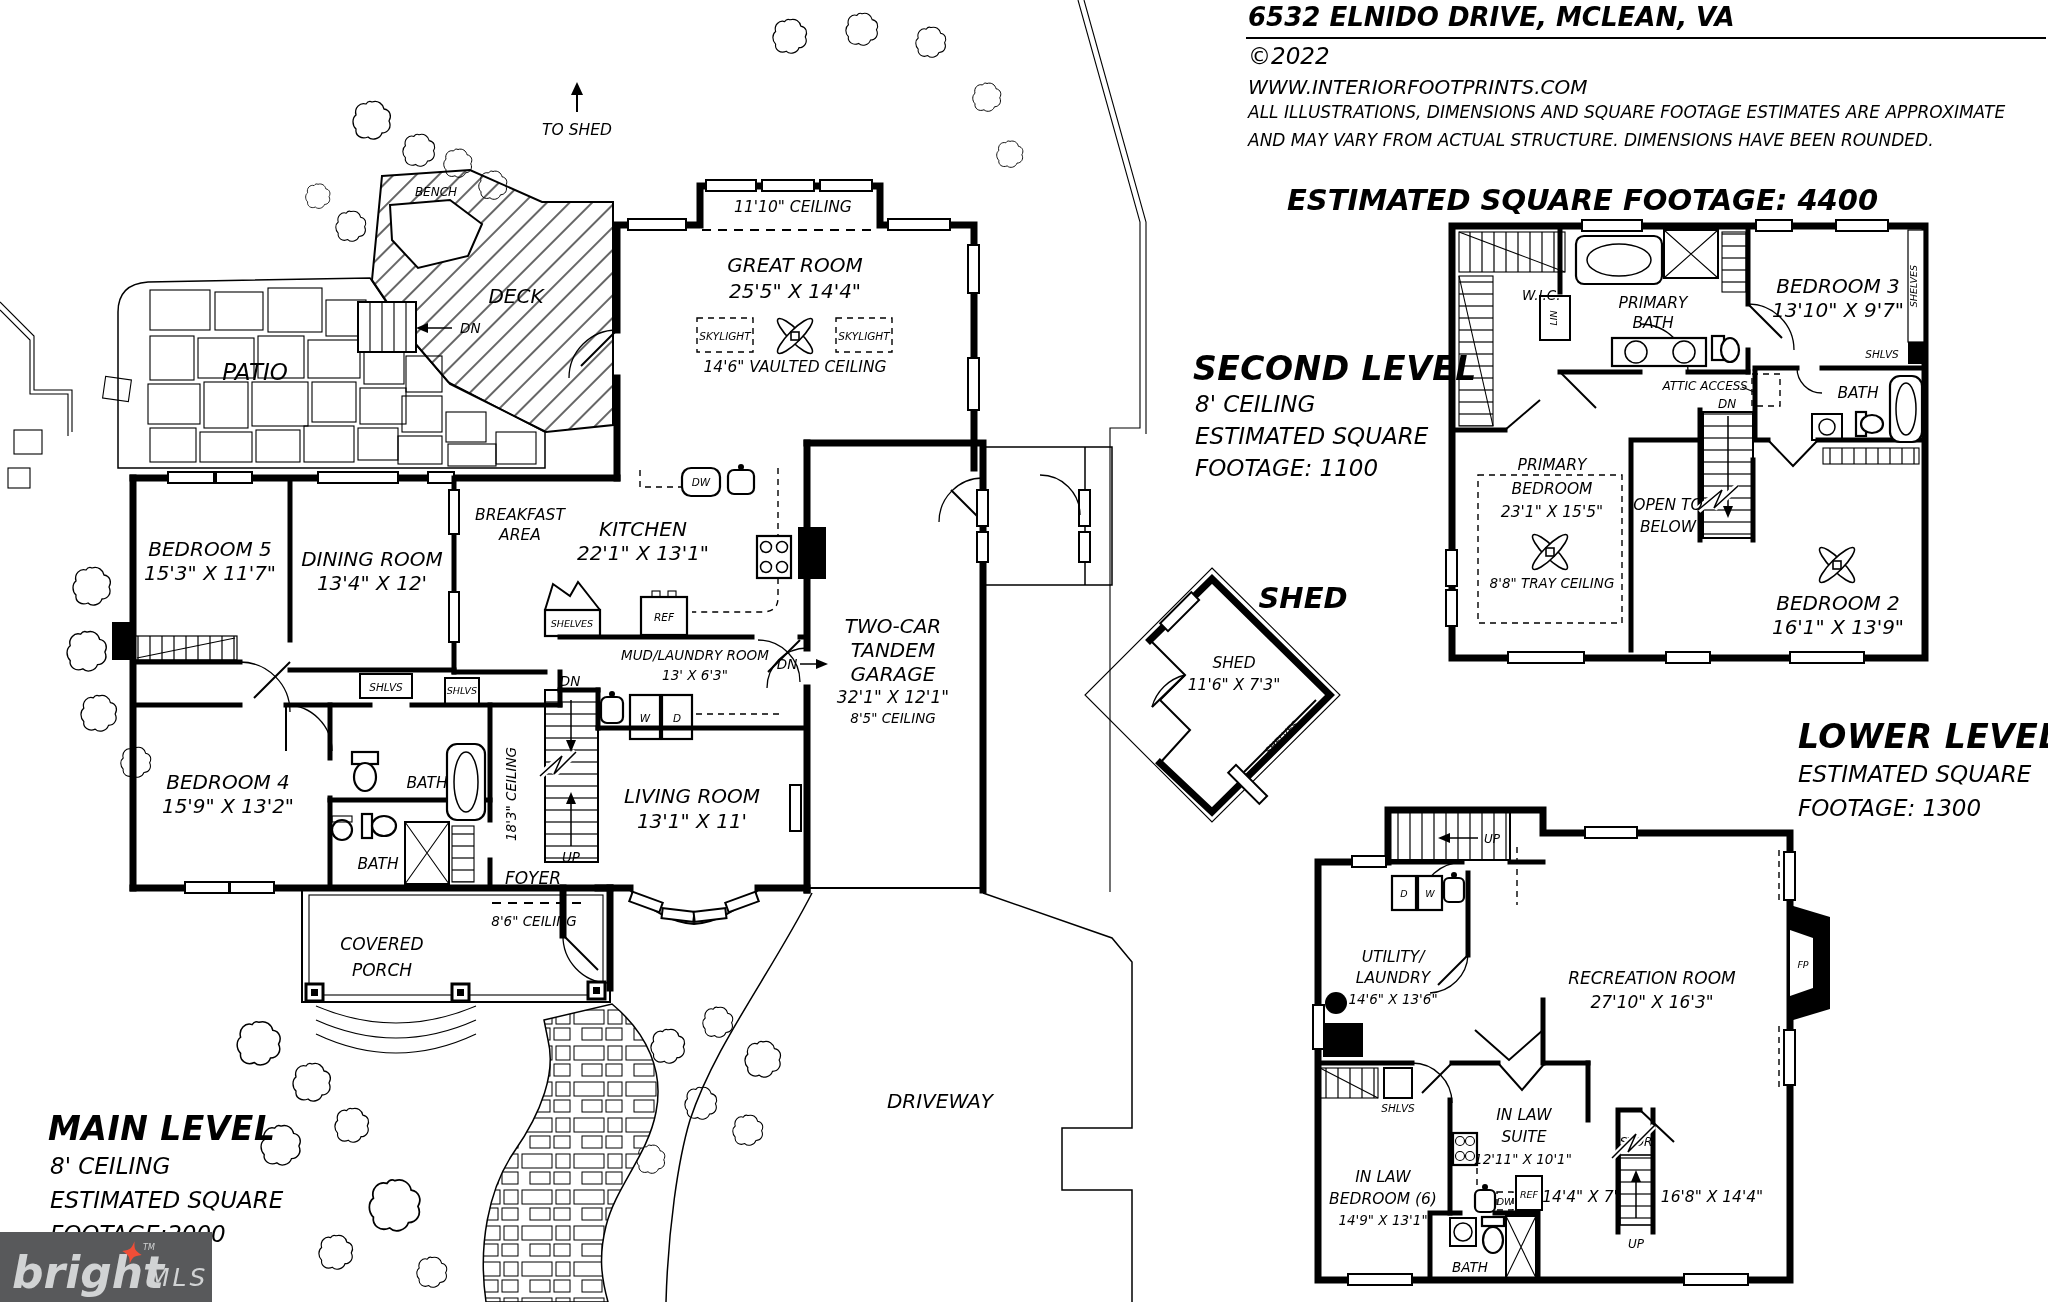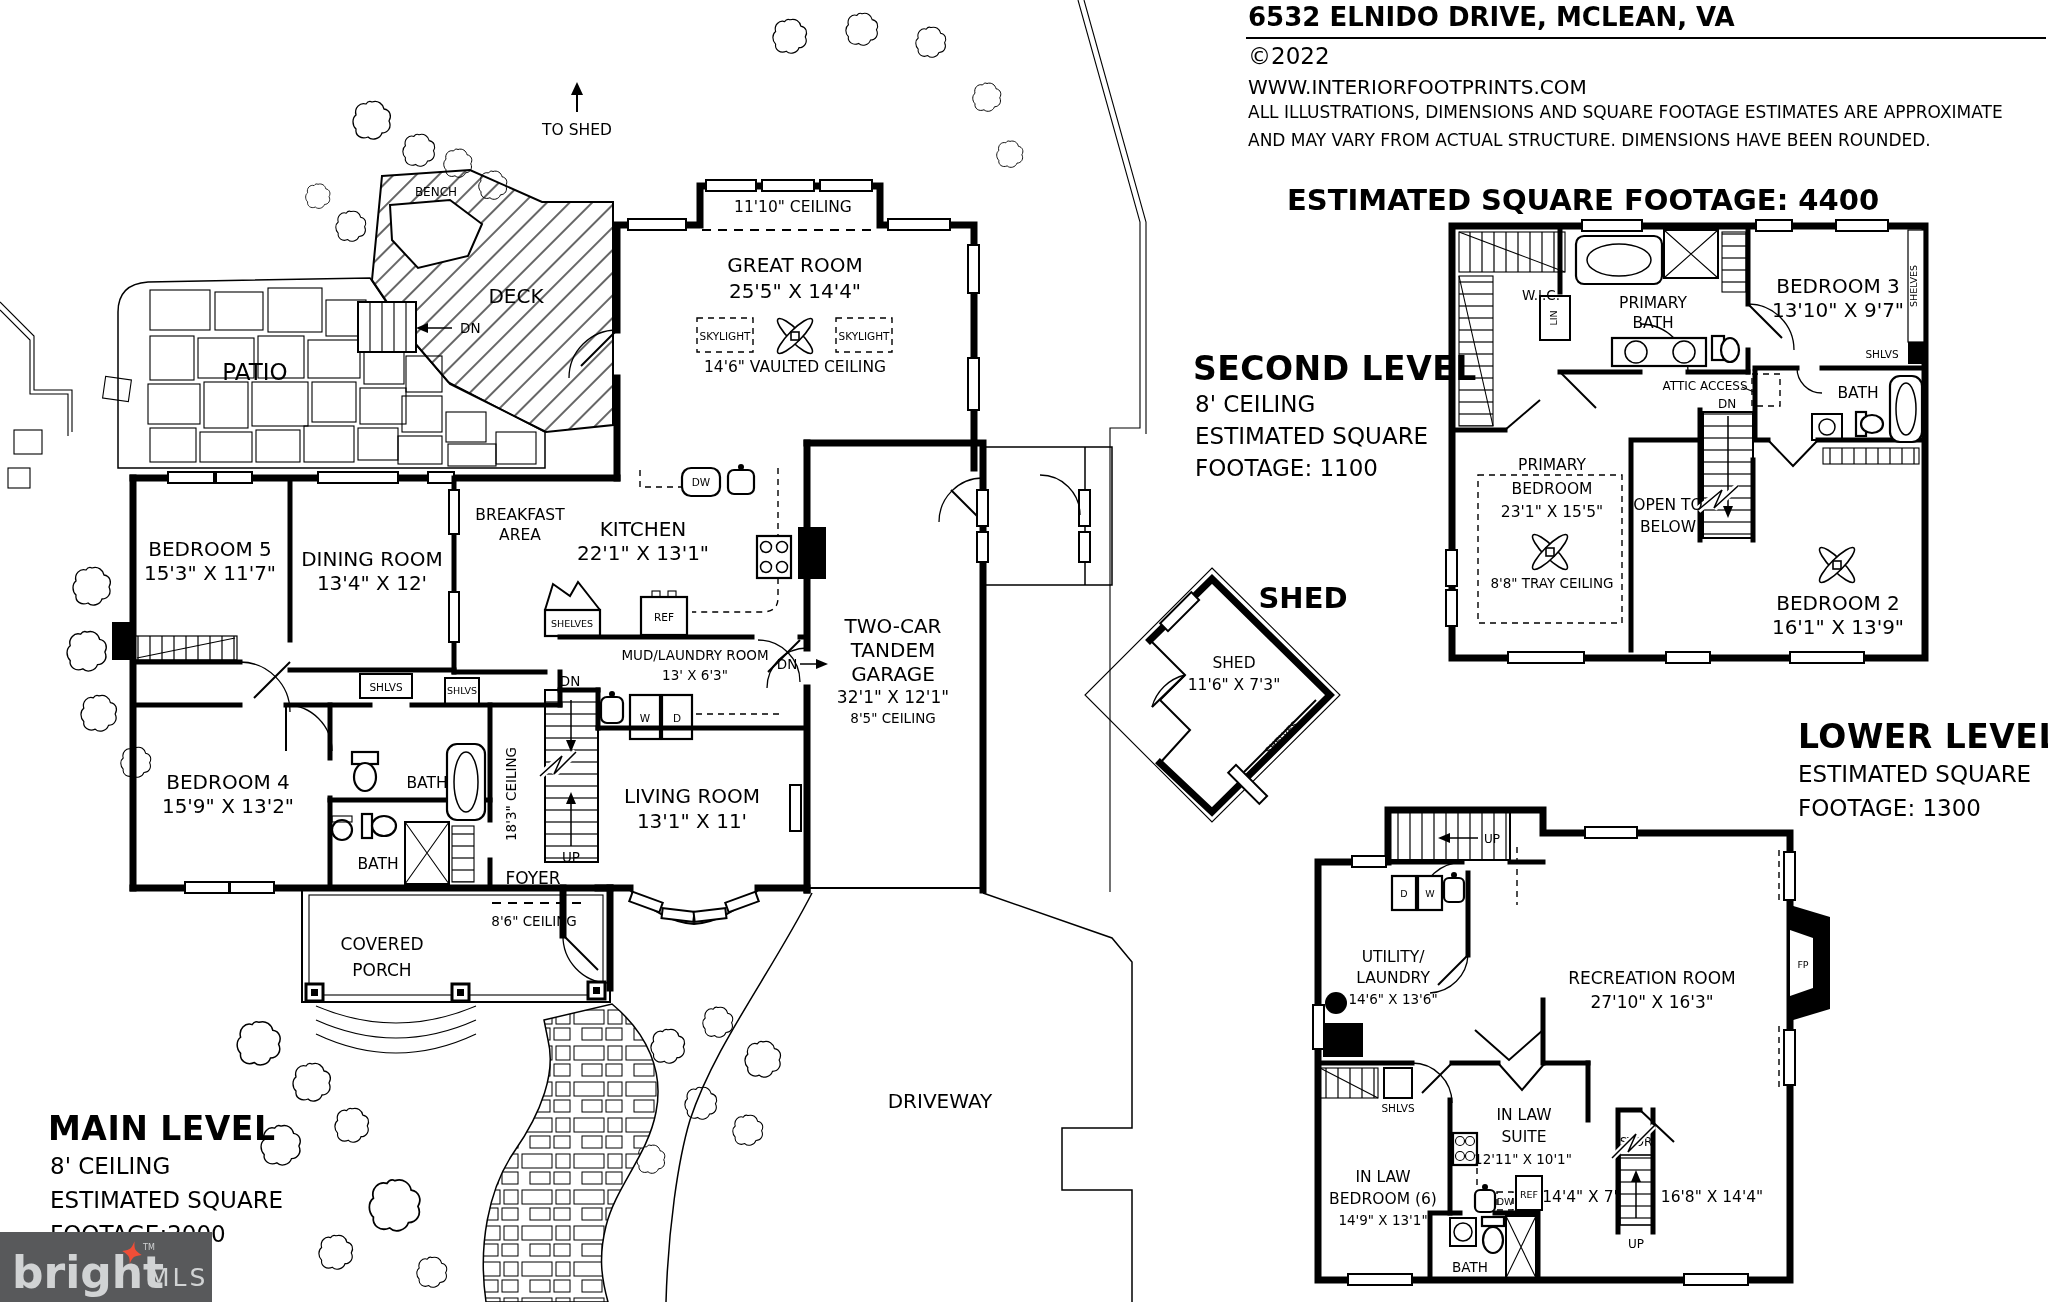--- a/index.html
+++ b/index.html
@@ -1,17 +1,17 @@
 <!DOCTYPE html>
 <html style="--ink: #000000; --paper: #ffffff; --logo_bg: #58595B; --logo_text: #D1D3D4; --star: #EF4E37;"><head>
 <meta charset="utf-8">
 <style>
   :root{ --ink:#000; --paper:#fff; --logo_bg:#58595B; --logo_text:#D1D3D4; --star:#EF4E37; }
   html,body{margin:0;padding:0;background:#fff;}
-  #stage{width:2020px;height:1302px;position:relative;background:var(--paper);}
+  #stage{width:2020px;height:1302px;position:relative;background:var(--paper);font-style:italic;}
   svg{display:block}
   text{font-family:"DejaVu Sans",sans-serif;fill:var(--ink);}
   .w7{fill:none;stroke:var(--ink);stroke-width:7;stroke-linecap:square}
   .w5{fill:none;stroke:var(--ink);stroke-width:5;stroke-linecap:square}
   .w2{fill:none;stroke:var(--ink);stroke-width:2}
   .w15{fill:none;stroke:var(--ink);stroke-width:1.5}
   .w1{fill:none;stroke:var(--ink);stroke-width:1.1}
   .win{fill:#fff;stroke:var(--ink);stroke-width:2}
   .fix{fill:#fff;stroke:var(--ink);stroke-width:2.2}
   .blk{fill:var(--ink);stroke:none}

